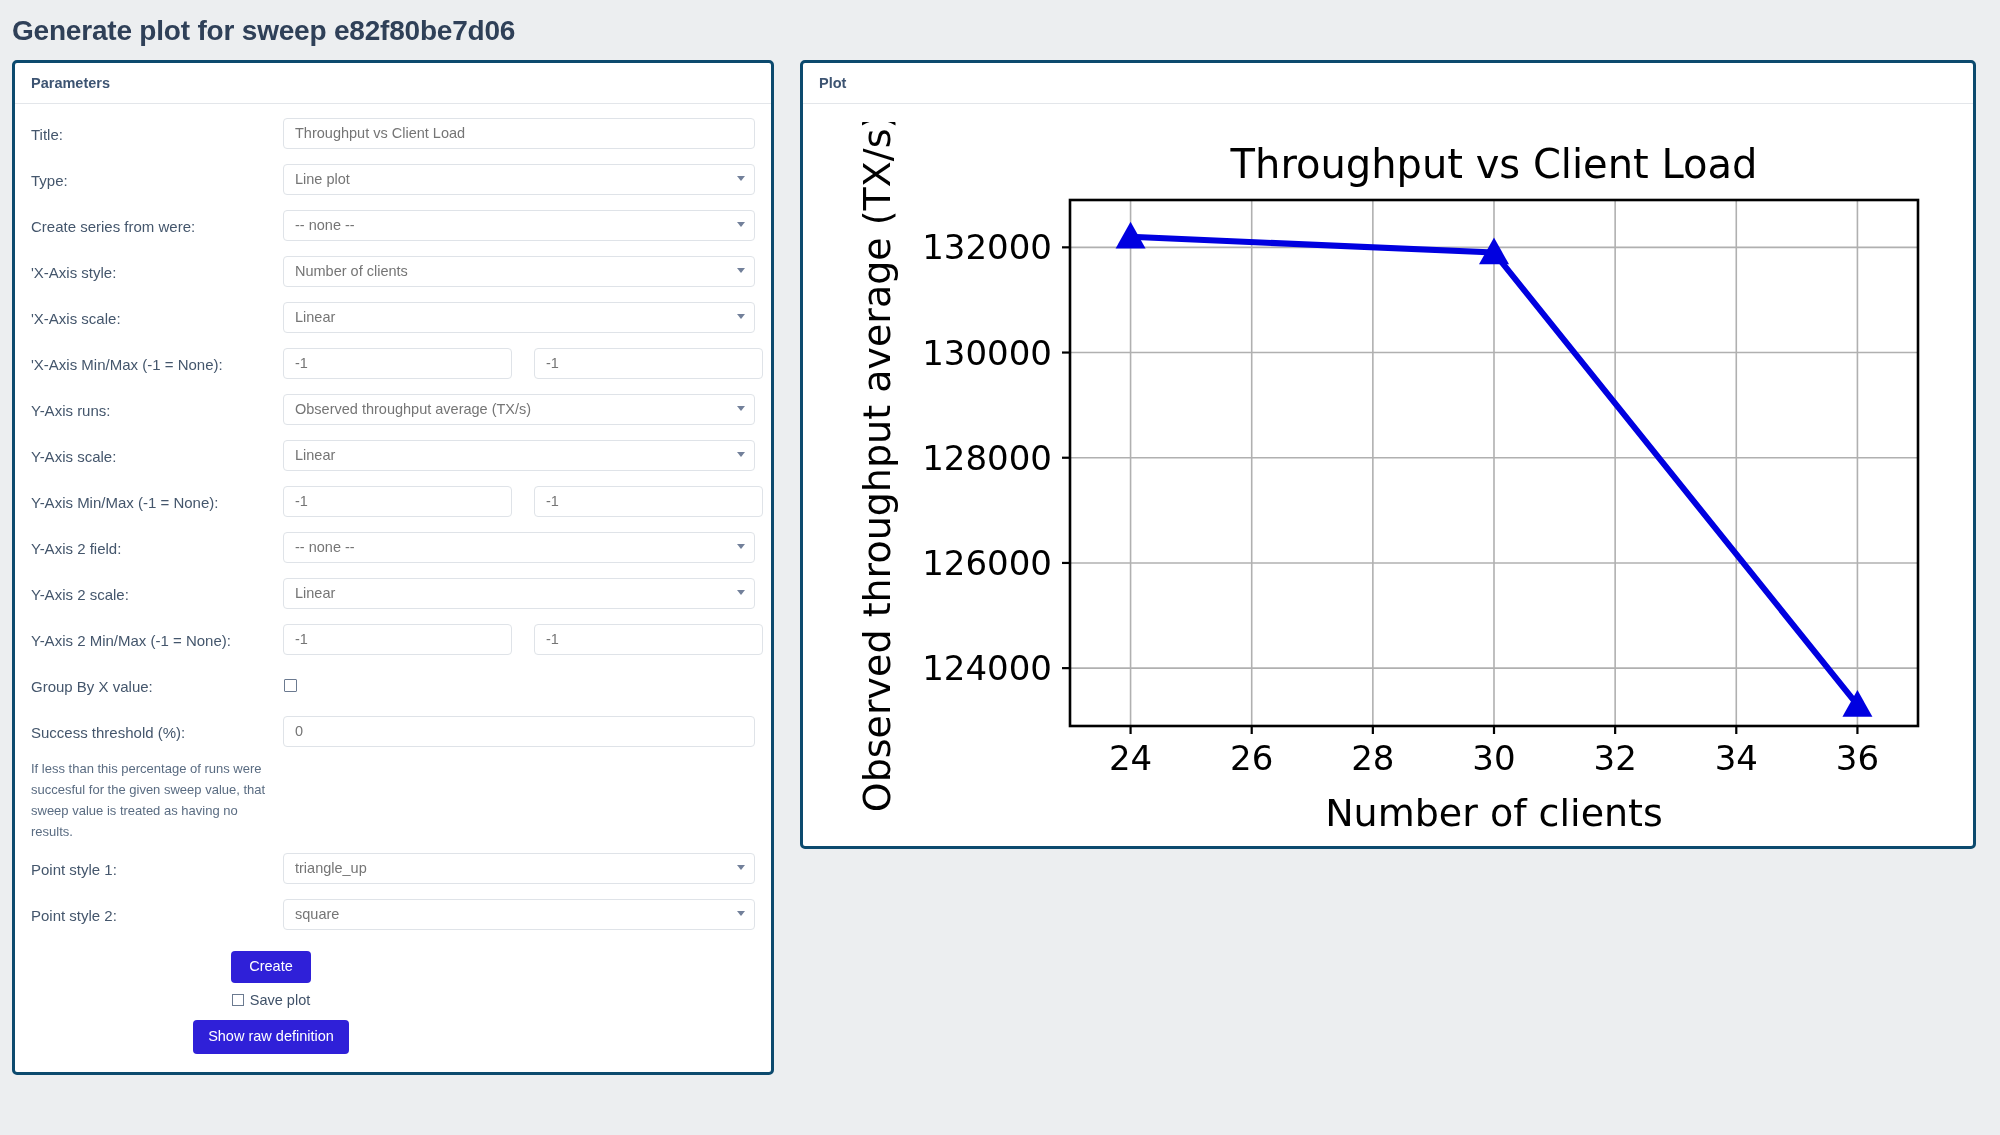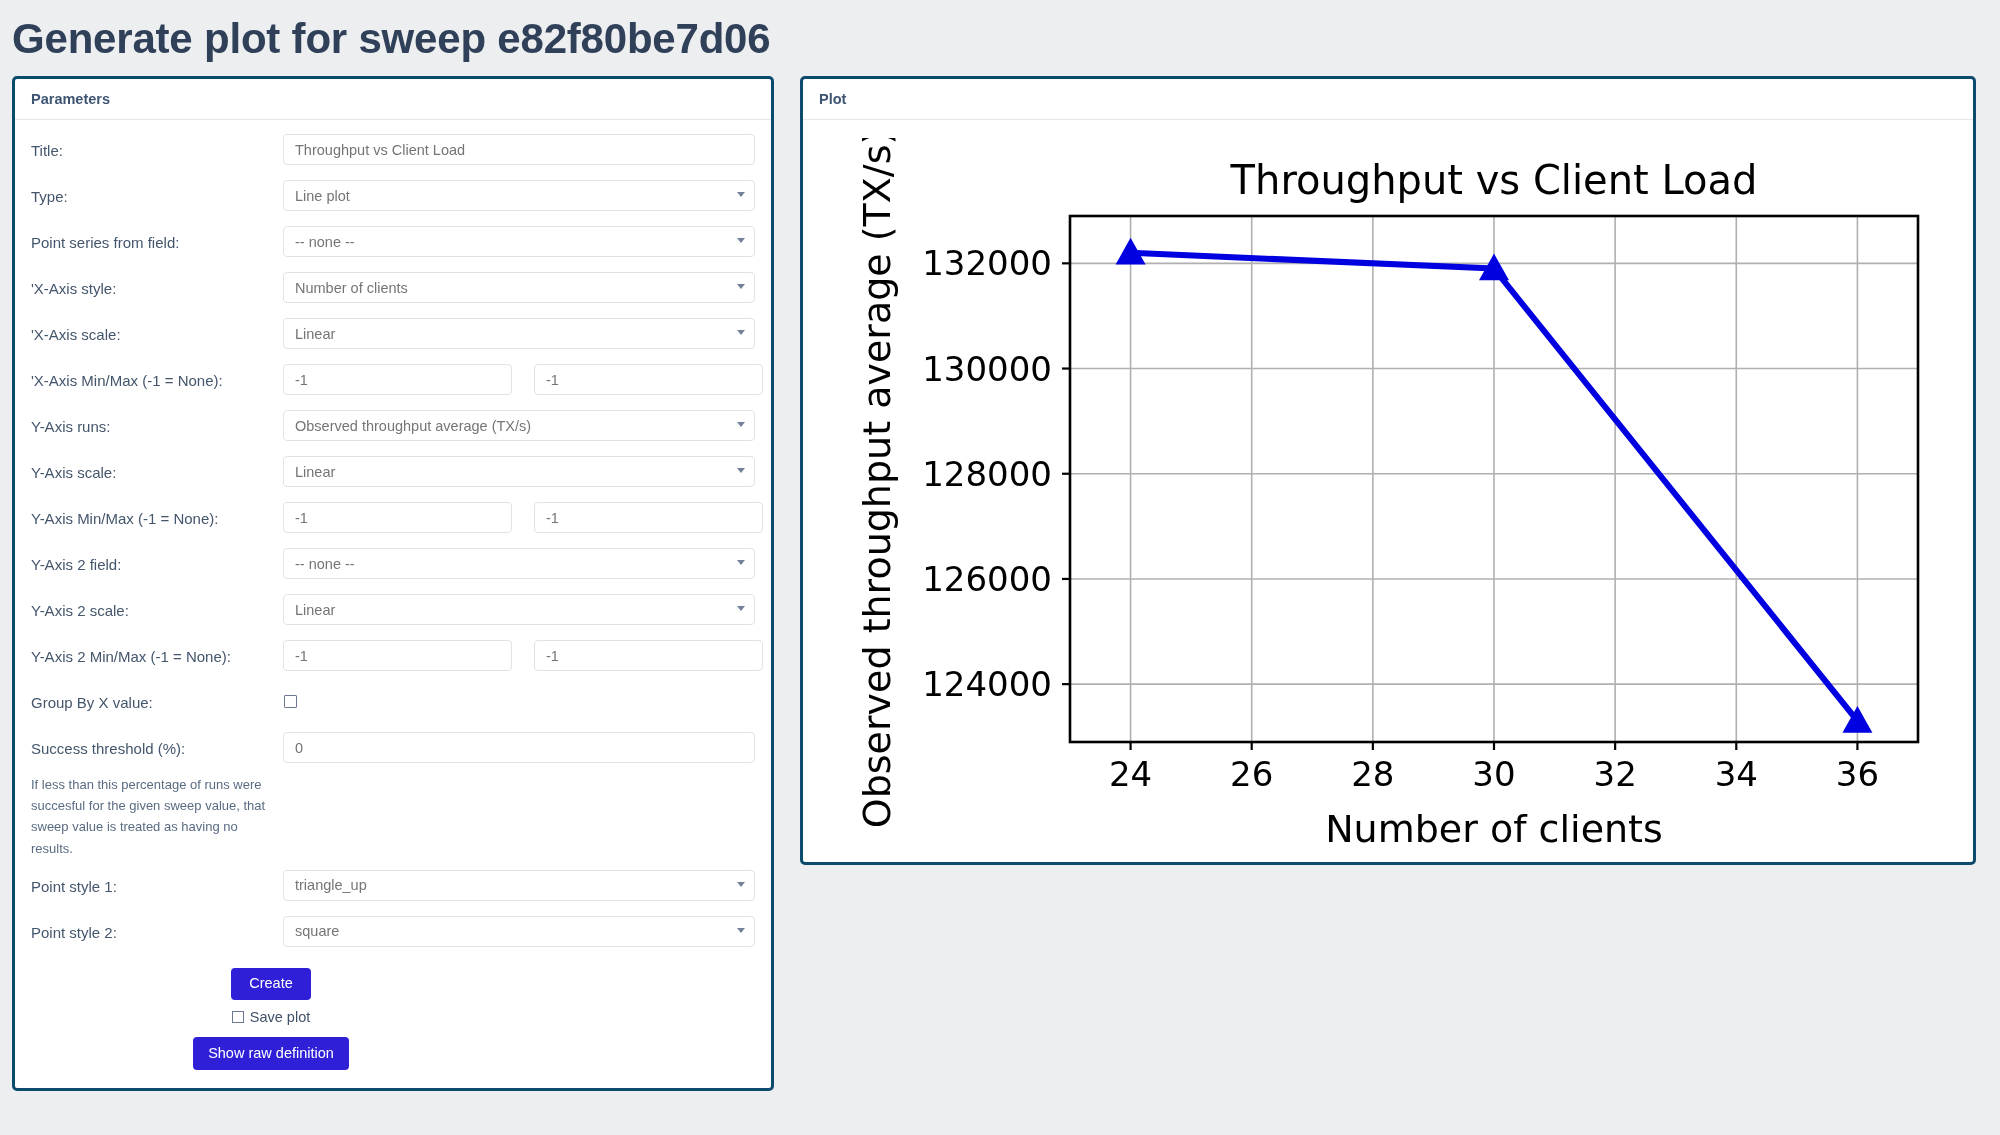--- a/index.html
+++ b/index.html
@@ -5,21 +5,21 @@
   * { box-sizing: border-box; }
   html, body {
     margin: 0; padding: 0;
     width: 2000px; height: 1135px;
     background: #eceef0;
     font-family: "Liberation Sans", sans-serif;
   }
   .page { width: 2000px; height: 1135px; position: relative; overflow: hidden; }
 
   .page-title {
-    font-size: 42px;
+    font-size: 28px;
     font-weight: bold;
     color: #2f4058;
     padding: 14px 0 0 12px;
     letter-spacing: -0.2px;
     line-height: 1.2;
   }
 
   .columns {
     display: flex;
     align-items: flex-start;
@@ -166,21 +166,21 @@
           <div class="form-label">Type:</div>
           <div class="form-control-wrap">
             <div class="sel-wrap">
               <input class="ctl sel" readonly="" placeholder="Line plot" style="">
               <span class="sel-chev"></span>
             </div>
           </div>
         </div>
 
         <div class="form-row">
-          <div class="form-label">Point series from field:</div>
+          <div class="form-label">Create series from were:</div>
           <div class="form-control-wrap">
             <div class="sel-wrap">
               <input class="ctl sel" readonly="" placeholder="-- none --" style="">
               <span class="sel-chev"></span>
             </div>
           </div>
         </div>
 
         <div class="form-row">
           <div class="form-label">'X-Axis style:</div>

